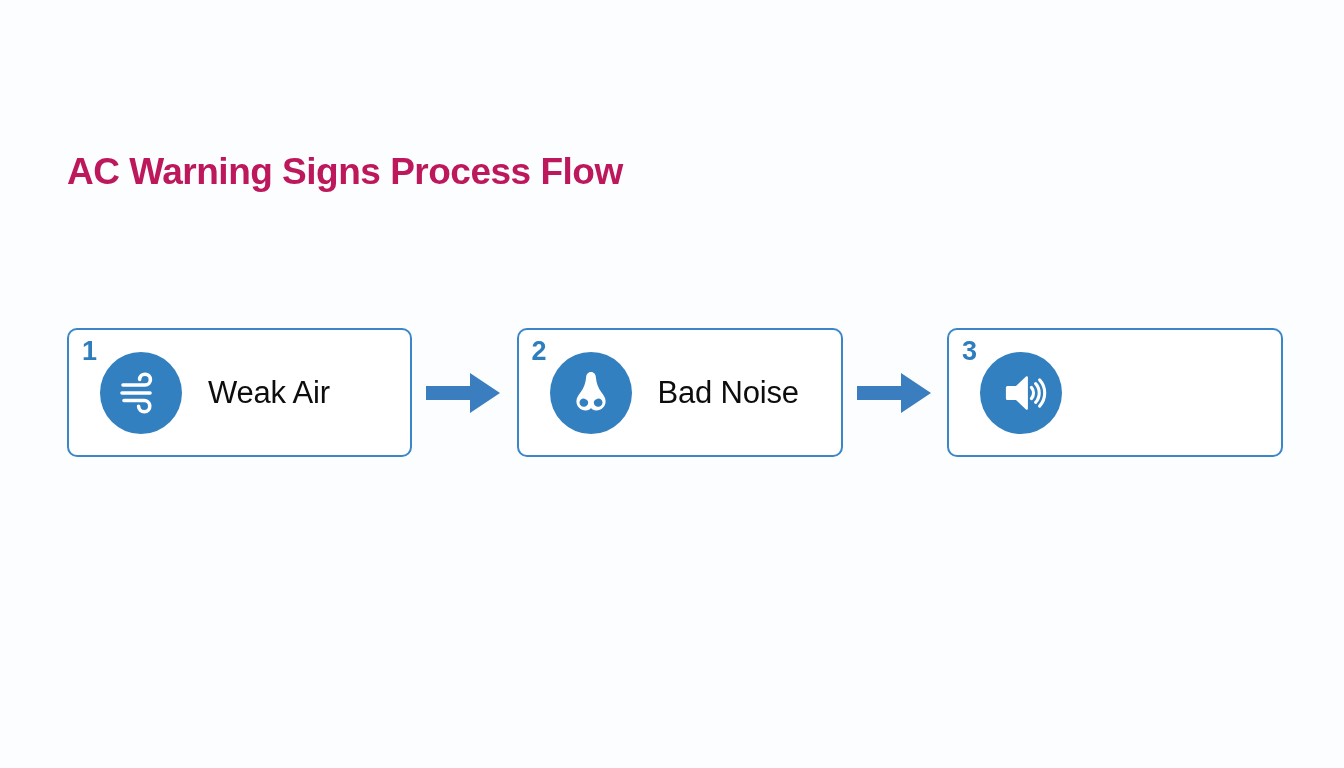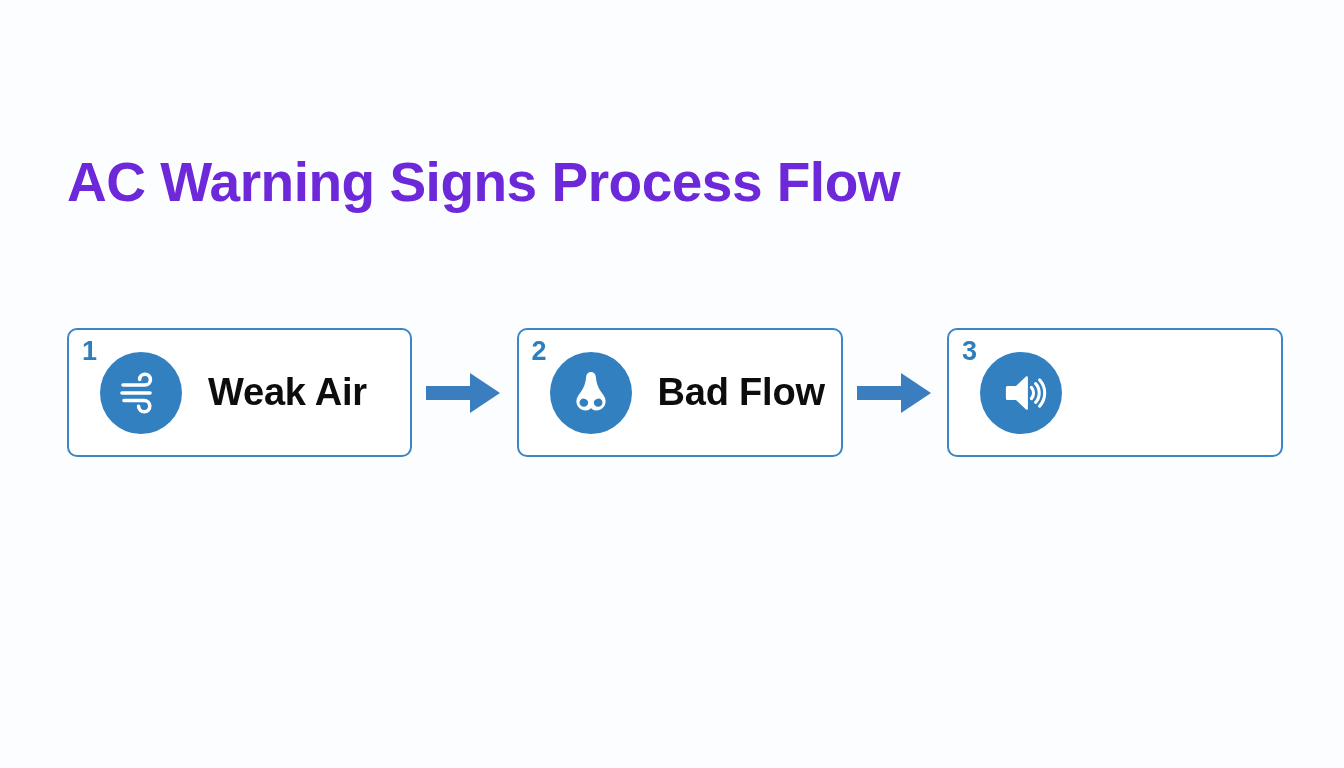--- a/index.html
+++ b/index.html
@@ -21,23 +21,23 @@
     width: 1344px;
     height: 768px;
     background: #fcfdfe;
   }
 
   
   #page-title {
     position: absolute;
     left: 67px;
     top: 152px;
-    font-size: 55px;
+    font-size: 37px;
     font-weight: bold;
-    color: #6d28d9;
+    color: #be185d;
     letter-spacing: -0.5px;
     white-space: nowrap;
     line-height: 1.1;
   }
 
   
   #flow-row {
     position: absolute;
     left: 67px;
     top: 328px;
@@ -84,22 +84,22 @@
     background: #3380c0;
     flex: 0 0 auto;
     display: flex;
     align-items: center;
     justify-content: center;
   }
   .icon-circle svg { display: block; }
 
   .step-label {
     margin-left: 26px;
-    font-size: 38px;
-    font-weight: bold;
+    font-size: 31px;
+    font-weight: normal;
     color: #0d0d0d;
     white-space: nowrap;
     letter-spacing: -0.2px;
   }
 
   
   .arrow-connector {
     flex: 0 0 auto;
     width: 78px;
     height: 52px;
@@ -164,21 +164,21 @@
                  C19.8 31.7 19.2 31.5 18.6 31.5 Z"></path>
           <path fill="#3380c0" d="M33.4 31.5
                  c2.4 0 4.1 1.8 4.1 4.1
                  c0 2.4-1.9 4.2-4.3 4.2
                  c-2.6 0-4.4-1.9-4.4-4.3
                  c0-1.6 1.2-2.6 2.6-3.3
                  C32.2 31.7 32.8 31.5 33.4 31.5 Z"></path>
         </svg>
       </span>
 
-      <span class="step-label">Bad Flow</span>
+      <span class="step-label">Bad Noise</span>
     </div>
 
     <div class="arrow-connector">
       <svg width="76" height="50" viewBox="0 0 76 50" aria-hidden="true">
         <path d="M0 18 L44 18 L44 5 L74 25 L44 45 L44 32 L0 32 Z" fill="#3a7ebf"></path>
       </svg>
     </div>
 
     <div class="step-card card-3">
       <span class="step-badge">3</span>

